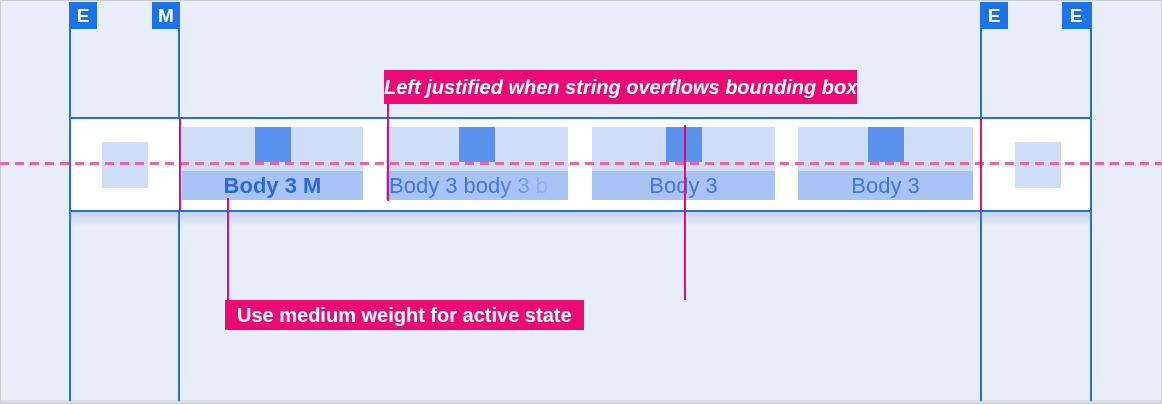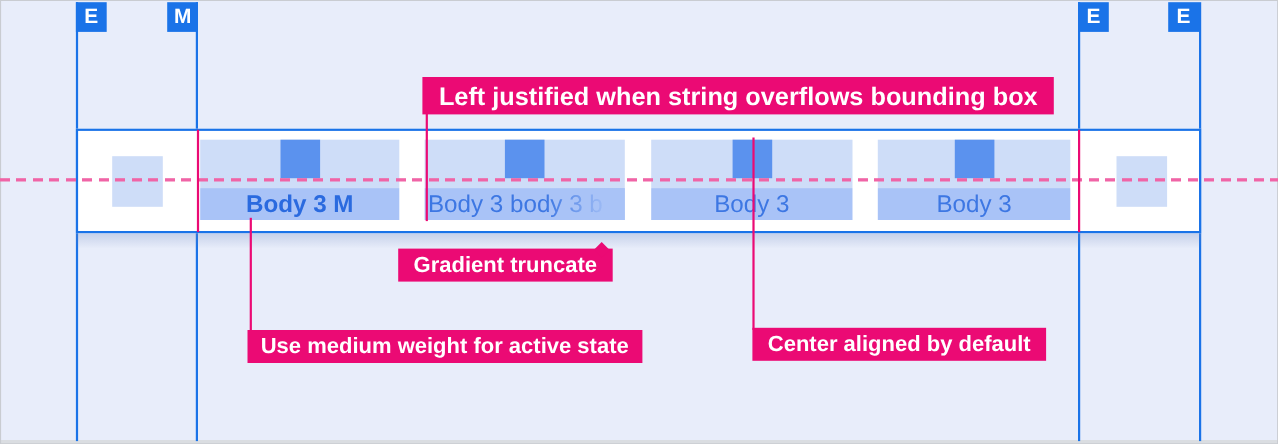--- a/index.html
+++ b/index.html
@@ -80,21 +80,21 @@
   .mline.edge-right { left:980px; top:118px; height:93px; }
   .mline.ln-overflow { left:387px; top:103px; height:98px; }
   .mline.ln-active   { left:227px; top:198px; height:104px; }
   .mline.ln-center   { left:684px; top:125px; height:175px; }
 
   
   .callout {
     position:absolute; background:#EB0A74; color:#fff;
     font-weight:bold; white-space:nowrap; z-index:5;
   }
-  .callout.c-overflow { left:384px; top:70px;  height:34px; line-height:34px; font-size:23px; padding:0 15px; }
+  .callout.c-overflow { left:384px; top:70px;  height:34px; line-height:34px; font-size:20px; padding:0 0;font-style:italic; }
   .callout.c-gradient { left:362px; top:226px; height:30px; line-height:30px; font-size:20px; padding:0 14px; }
   .callout.c-active   { left:225px; top:300px; height:30px; line-height:30px; font-size:20px; padding:0 12px; }
   .callout.c-center   { left:684px; top:298px; height:30px; line-height:30px; font-size:20px; padding:0 14px; }
   .arrow-up {
     position:absolute; top:-4px; right:5px; width:10px; height:10px;
     background:#EB0A74; transform:rotate(45deg);
   }
 </style>
 </head>
 <body>
@@ -151,20 +151,15 @@
 
   <div class="dashline"></div>
 
   <div class="mline edge-left"></div>
   <div class="mline edge-right"></div>
   <div class="mline ln-overflow"></div>
   <div class="mline ln-active"></div>
   <div class="mline ln-center"></div>
 
   <div class="callout c-overflow">Left justified when string overflows bounding box</div>
-  <div class="callout c-gradient">
-    <span>Gradient truncate</span>
-    <span class="arrow-up"></span>
-  </div>
   <div class="callout c-active">Use medium weight for active state</div>
-  <div class="callout c-center">Center aligned by default</div>
 
 </div>
 
 </body></html>

